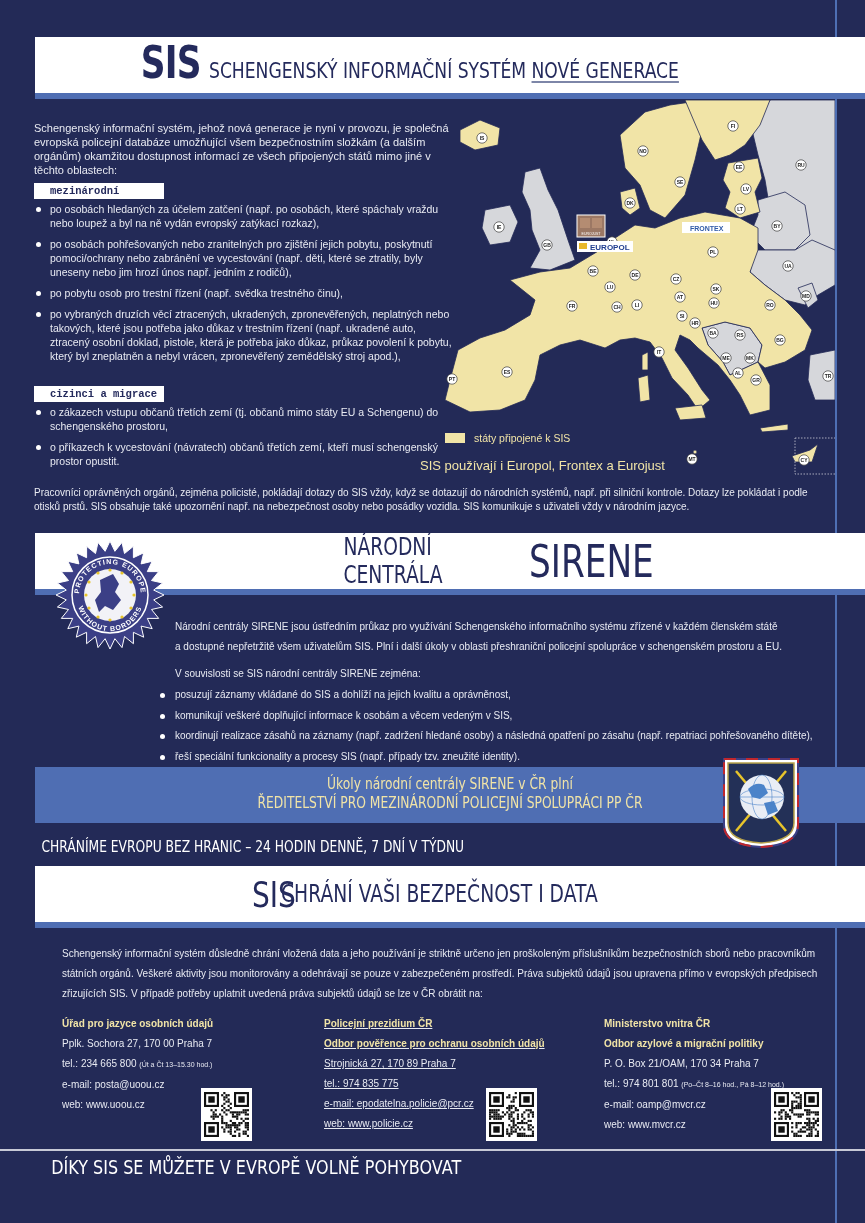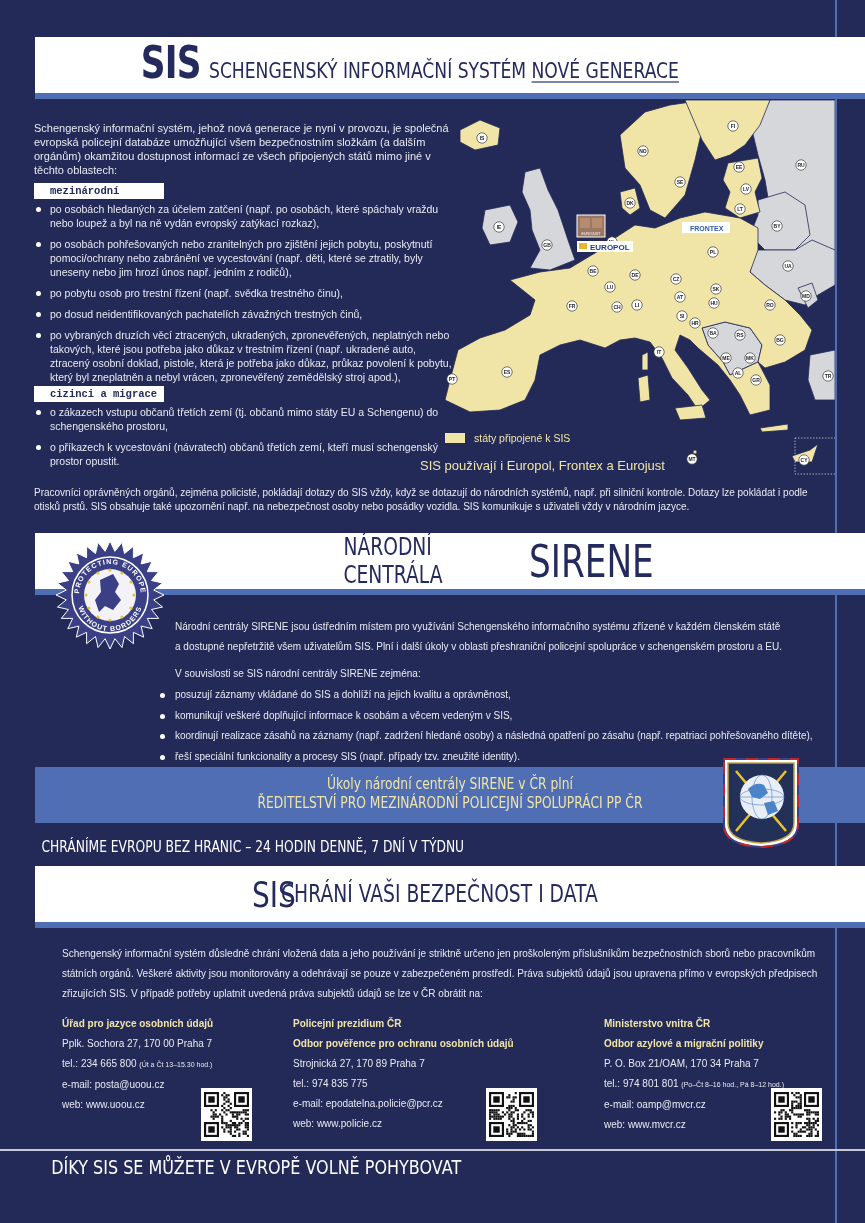--- a/index.html
+++ b/index.html
@@ -67,21 +67,20 @@
   </div>
 </div>
 
 <p class="intro">Schengenský informační systém, jehož nová generace je nyní v provozu, je společná evropská policejní databáze umožňující všem bezpečnostním složkám (a dalším orgánům) okamžitou dostupnost informací ze všech připojených států mimo jiné v těchto oblastech:</p>
 
 <div class="tag" style="top:183px;">mezinárodní pátrání</div>
 <ul class="blist" style="top:202px;">
   <li>po osobách hledaných za účelem zatčení (např. po osobách, které spáchaly vraždu nebo loupež a byl na ně vydán evropský zatýkací rozkaz),</li>
   <li>po osobách pohřešovaných nebo zranitelných pro zjištění jejich pobytu, poskytnutí pomoci/ochrany nebo zabránění ve vycestování (např. děti, které se ztratily, byly uneseny nebo jim hrozí únos např. jedním z rodičů),</li>
   <li>po pobytu osob pro trestní řízení (např. svědka trestného činu),</li>
-  <li>po dosud neidentifikovaných pachatelích závažných trestných činů,</li>
   <li>po vybraných druzích věcí ztracených, ukradených, zpronevěřených, neplatných nebo takových, které jsou potřeba jako důkaz v trestním řízení (např. ukradené auto, ztracený osobní doklad, pistole, která je potřeba jako důkaz, průkaz povolení k pobytu, který  byl zneplatněn a nebyl vrácen, zpronevěřený zemědělský stroj apod.),</li>
 </ul>
 
 <div class="tag" style="top:386px;">cizinci a migrace</div>
 <ul class="blist" style="top:405px;">
   <li>o zákazech vstupu občanů třetích zemí (tj. občanů mimo státy EU a Schengenu) do schengenského prostoru,</li>
   <li>o příkazech k vycestování (návratech) občanů třetích zemí, kteří musí schengenský prostor opustit.</li>
 </ul>
 
 <svg class="map" viewBox="0 0 395 375">
@@ -272,21 +271,21 @@
     <path id="arcBot" d="M22 58 A33 33 0 0 0 88 58"></path>
   </defs>
   <text font-size="7" font-weight="bold" fill="#fff" font-family="Liberation Sans, sans-serif" letter-spacing="1">
     <textPath href="#arcTop" startOffset="50%" text-anchor="middle">PROTECTING EUROPE</textPath>
   </text>
   <text font-size="7" font-weight="bold" fill="#fff" font-family="Liberation Sans, sans-serif" letter-spacing="1">
     <textPath href="#arcBot" startOffset="50%" text-anchor="middle">WITHOUT BORDERS</textPath>
   </text>
 </svg>
 
-<p class="sirene-p" style="top:620px;">Národní centrály SIRENE jsou ústředním místem pro využívání Schengenského informačního systému zřízené v každém členském státě</p>
+<p class="sirene-p" style="top:620px;">Národní centrály SIRENE jsou ústředním průkaz pro využívání Schengenského informačního systému zřízené v každém členském státě</p>
 <p class="sirene-p" style="top:640px;">a dostupné nepřetržitě všem uživatelům SIS. Plní i další úkoly v oblasti přeshraniční policejní spolupráce v schengenském prostoru a EU.</p>
 <p class="sirene-p" style="top:667px;">V souvislosti se SIS národní centrály SIRENE zejména:</p>
 <ul class="slist" style="top:689px;">
   <li>posuzují záznamy vkládané do SIS a dohlíží na jejich kvalitu a oprávněnost,</li>
   <li>komunikují veškeré doplňující informace k osobám a věcem vedeným v SIS,</li>
   <li>koordinují realizace zásahů na záznamy (např. zadržení hledané osoby) a následná opatření po zásahu (např. repatriaci pohřešovaného dítěte),</li>
   <li>řeší speciální funkcionality a procesy SIS (např. případy tzv. zneužité identity).</li>
 </ul>
 
 <div class="bluebar">
@@ -327,21 +326,21 @@
 <p class="p3">Schengenský informační systém důsledně chrání vložená data a jeho používání je striktně určeno jen proškoleným příslušníkům bezpečnostních sborů nebo pracovníkům státních orgánů. Veškeré aktivity jsou monitorovány a odehrávají se pouze v zabezpečeném prostředí. Práva subjektů údajů jsou upravena přímo v evropských předpisech zřizujících SIS. V případě potřeby uplatnit uvedená práva subjektů údajů se lze v ČR obrátit na:</p>
 
 <div class="contact" style="left:62px;">
   <div class="h">Úřad pro jazyce osobních údajů</div>
   <div>Pplk. Sochora 27, 170 00 Praha 7</div>
   <div><span>tel.: 234 665 800 </span><span class="sm">(Út a Čt 13–15.30 hod.)</span></div>
   <div>e-mail: posta@uoou.cz</div>
   <div>web: www.uoou.cz</div>
 </div>
 
-<div class="contact" style="left:293px;">
+<div class="contact" style="left:324px;text-decoration:underline;">
   <div class="h">Policejní prezidium ČR</div>
   <div class="h">Odbor pověřence pro ochranu osobních údajů</div>
   <div>Strojnická 27, 170 89 Praha 7</div>
   <div>tel.: 974 835 775</div>
   <div>e-mail: epodatelna.policie@pcr.cz</div>
   <div>web: www.policie.cz</div>
 </div>
 
 <div class="contact" style="left:604px;">
   <div class="h">Ministerstvo vnitra ČR</div>

